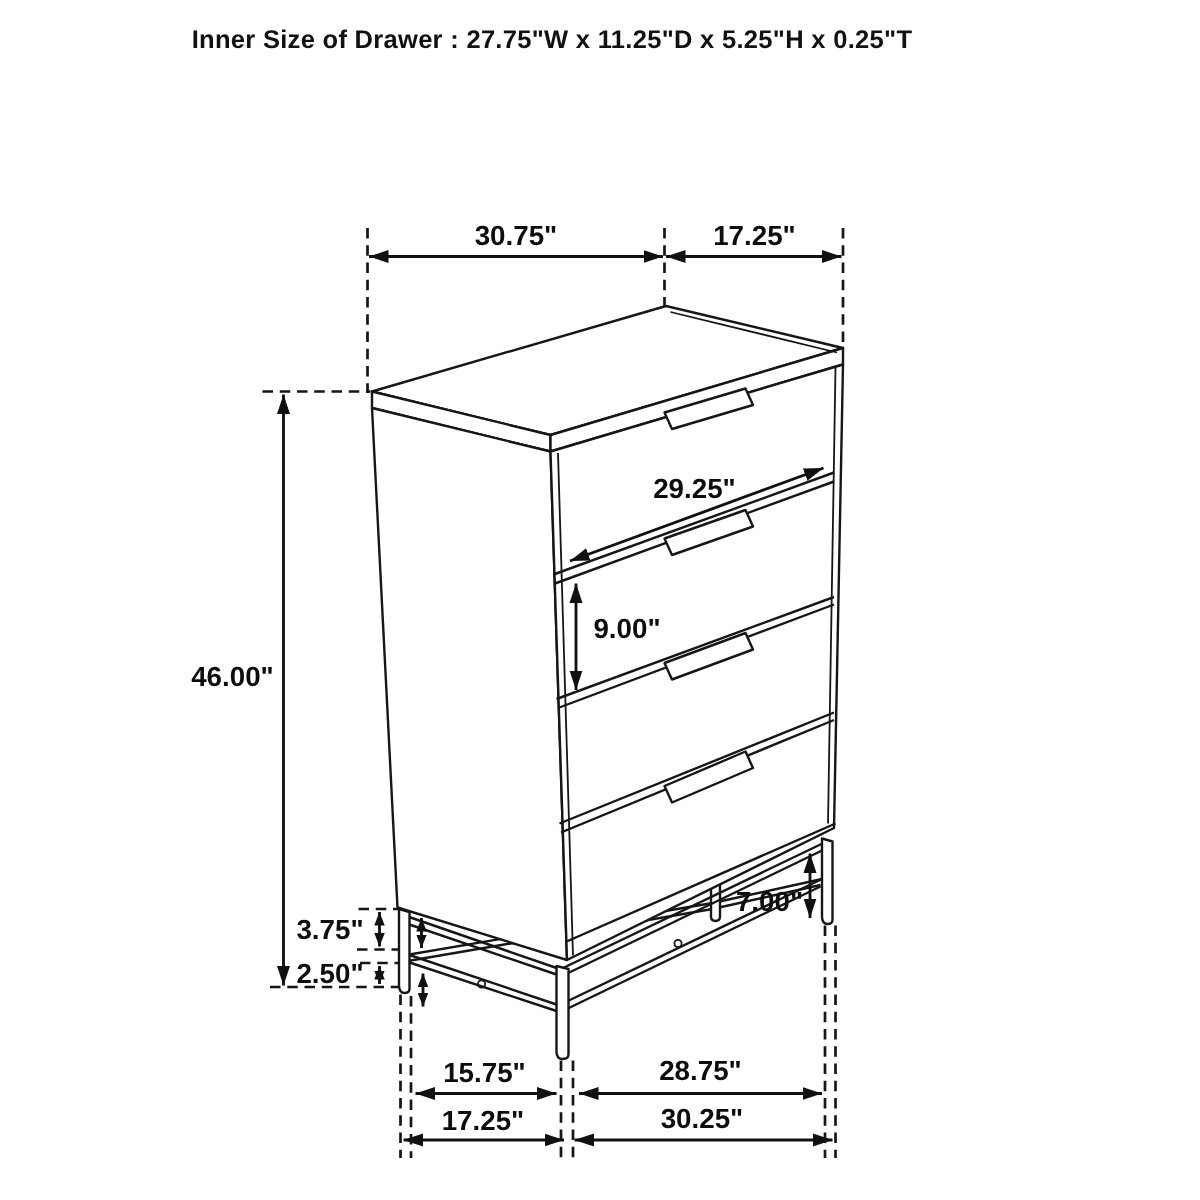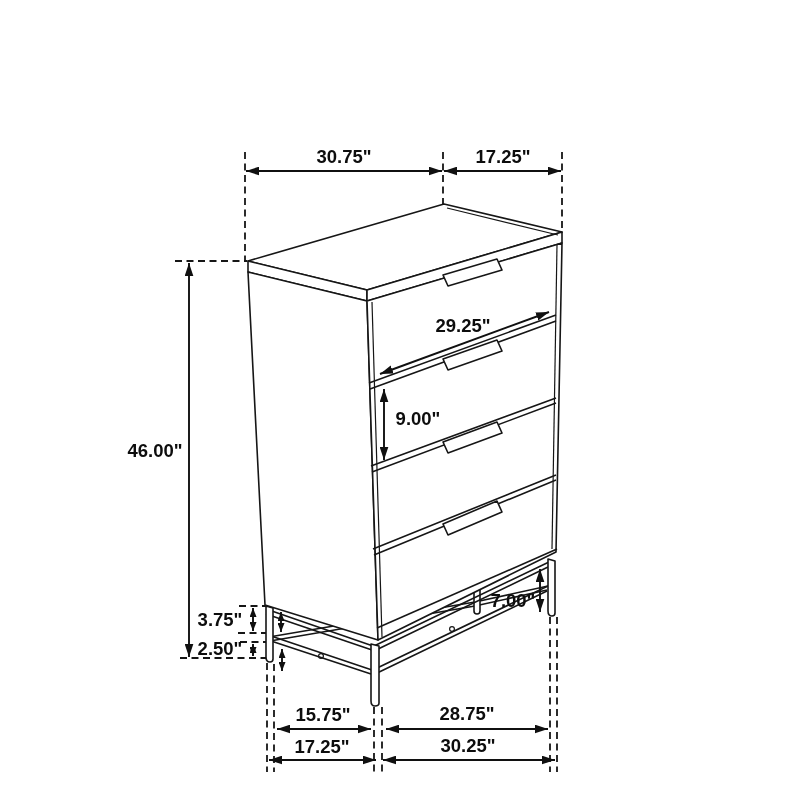--- a/index.html
+++ b/index.html
@@ -13,20 +13,21 @@
   .lnw{stroke:#161616;stroke-width:1.6;fill:#ffffff;stroke-linejoin:round;}
   .thin{stroke:#161616;stroke-width:1.2;fill:none;}
   .dim{stroke:#101010;stroke-width:1.9;fill:none;}
   .lbl{font:bold 18.5px "Liberation Sans",sans-serif;fill:#0d0d0d;text-anchor:middle;}
   .ah{fill:#101010;}
 </style>
 </head>
 <body>
 
 <div class="page">
+  <div class="title">Inner Size of Drawer : 27.75"W x 11.25"D x 5.25"H x 0.25"T</div>
 
   <svg width="800" height="800" viewBox="0 0 800 800">
     <defs>
       <marker id="ah" viewBox="0 0 12 8" refX="12" refY="4" markerWidth="13" markerHeight="9" orient="auto-start-reverse" markerUnits="userSpaceOnUse">
         <path class="ah" d="M0,0 L12,4 L0,8 Z"></path>
       </marker>
       <marker id="ahs" viewBox="0 0 9 7" refX="9" refY="3.5" markerWidth="9" markerHeight="7" orient="auto-start-reverse" markerUnits="userSpaceOnUse">
         <path class="ah" d="M0,0 L9,3.5 L0,7 Z"></path>
       </marker>
     </defs>

